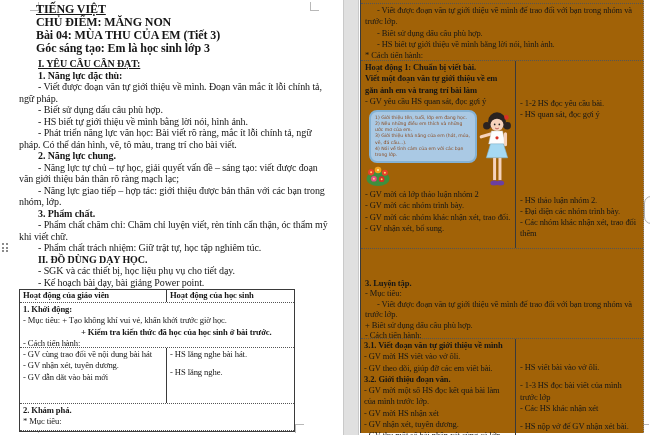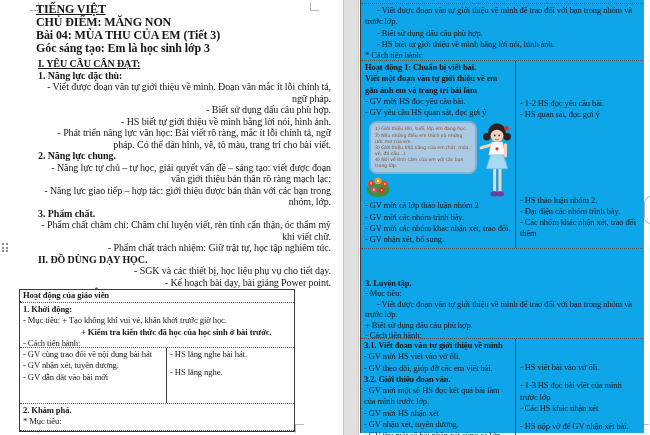--- a/index.html
+++ b/index.html
@@ -17,43 +17,43 @@
   .crop.bl{border-right:1px solid #b8b8b8;border-top:1px solid #b8b8b8;}
   .crop.br{border-left:1px solid #b8b8b8;border-top:1px solid #b8b8b8;}
   
   .hdr{position:absolute;left:36px;top:3px;width:312px;text-align:left;font-weight:bold;
        font-size:12px;line-height:13px;}
   .hdr .u{text-decoration:underline;}
   
   .body{position:absolute;left:19px;top:58px;width:312px;height:231px;overflow:hidden;
         font-size:10px;line-height:11.5px;}
   .sech{font-weight:bold;text-decoration:underline;text-indent:19px;}
-  .p{text-indent:19px;text-align:right;}
+  .p{text-indent:19px;}
   .ph{font-weight:bold;text-indent:19px;}
   
   .ltable{position:absolute;left:19px;top:289px;width:276px;box-sizing:border-box;
           border:1px solid #3a3a3a;font-size:8.6px;line-height:11.3px;background:#fff;}
   .trow{box-sizing:border-box;border-bottom:1px dotted #555;overflow:hidden;}
   .cells{display:flex;}
   .cell{box-sizing:border-box;padding:1px 3px;overflow:hidden;}
   .cdiv{border-left:1px solid #3a3a3a;}
   .bold{font-weight:bold;}
   .ind58{padding-left:58px;font-weight:bold;}
-  .lt-head{height:13px;font-weight:bold;flex-direction:column;}
+  .lt-head{height:13px;font-weight:bold;}
   .lt-head .cell{padding:0 3px;}
   .lt-r1{height:45px;padding:1px 3px;}
   .lt-r2{height:56px;}
   .lt-r2 .gv{width:146px;}
   .lt-r2 .hs{flex:1;}
   .lt-r3{height:24px;padding:1px 3px;border-bottom:1px dotted #555;}
   .gap1{margin-top:7px;}
   
   .rtable{position:absolute;left:1px;top:0;width:284px;height:433px;box-sizing:border-box;
           border-left:1px solid #3a3a3a;border-right:1px dotted #8a8a8a;font-size:8.5px;
-          line-height:11.3px;background:#0ea5e9;}
+          line-height:11.3px;background:#a16207;}
   .rt-a{margin-top:3px;border-top:1px dotted #555;height:58px;padding:1px 4px;}
   .ind12{text-indent:12px;}
   .rt-b{height:188px;}
   .rt-b .gv{width:154px;padding:1px 4px;}
   .rt-b .hs{flex:1;padding:1px 4px;}
   .rt-c{height:62px;padding:1px 4px;line-height:10.4px;margin-top:28px;}
   .rt-d{height:106px;}
   .rt-d .gv{width:154px;padding:1px 3px;}
   .rt-d .hs{flex:1;padding:1px 4px;}
   .rt-e{height:13px;padding:0 4px;font-weight:bold;}
@@ -161,21 +161,20 @@
         <div class="ind12">- Viết được đoạn văn tự giới thiệu về mình để trao đổi với bạn trong nhóm và trước lớp.</div>
         <div class="ind12">- Biết sử dụng dấu câu phù hợp.</div>
         <div class="ind12">- HS biết tự giới thiệu về mình bằng lời nói, hình ảnh.</div>
         <div>* Cách tiến hành:</div>
       </div>
 
       <div class="trow rt-b cells">
         <div class="cell gv">
           <div class="bold">Hoạt động 1: Chuẩn bị viết bài.</div>
           <div class="bold">Viết một đoạn văn tự giới thiệu về em gắn ảnh em và trang trí bài làm</div>
-          <div>- GV mời HS đọc yêu cầu bài.</div>
           <div>- GV yêu cầu HS quan sát, đọc gợi ý</div>
 
           <div class="illo">
             <div class="hintbox">
               <div>1) Giới thiệu tên, tuổi, lớp em đang học.</div>
               <div>2) Nêu những điều em thích và những ước mơ của em.</div>
               <div>3) Giới thiệu khả năng của em (hát, múa, vẽ, đá cầu...).</div>
               <div>4) Nói về tình cảm của em với các bạn trong lớp.</div>
             </div>
             <svg class="girl" viewBox="0 0 36 84">

